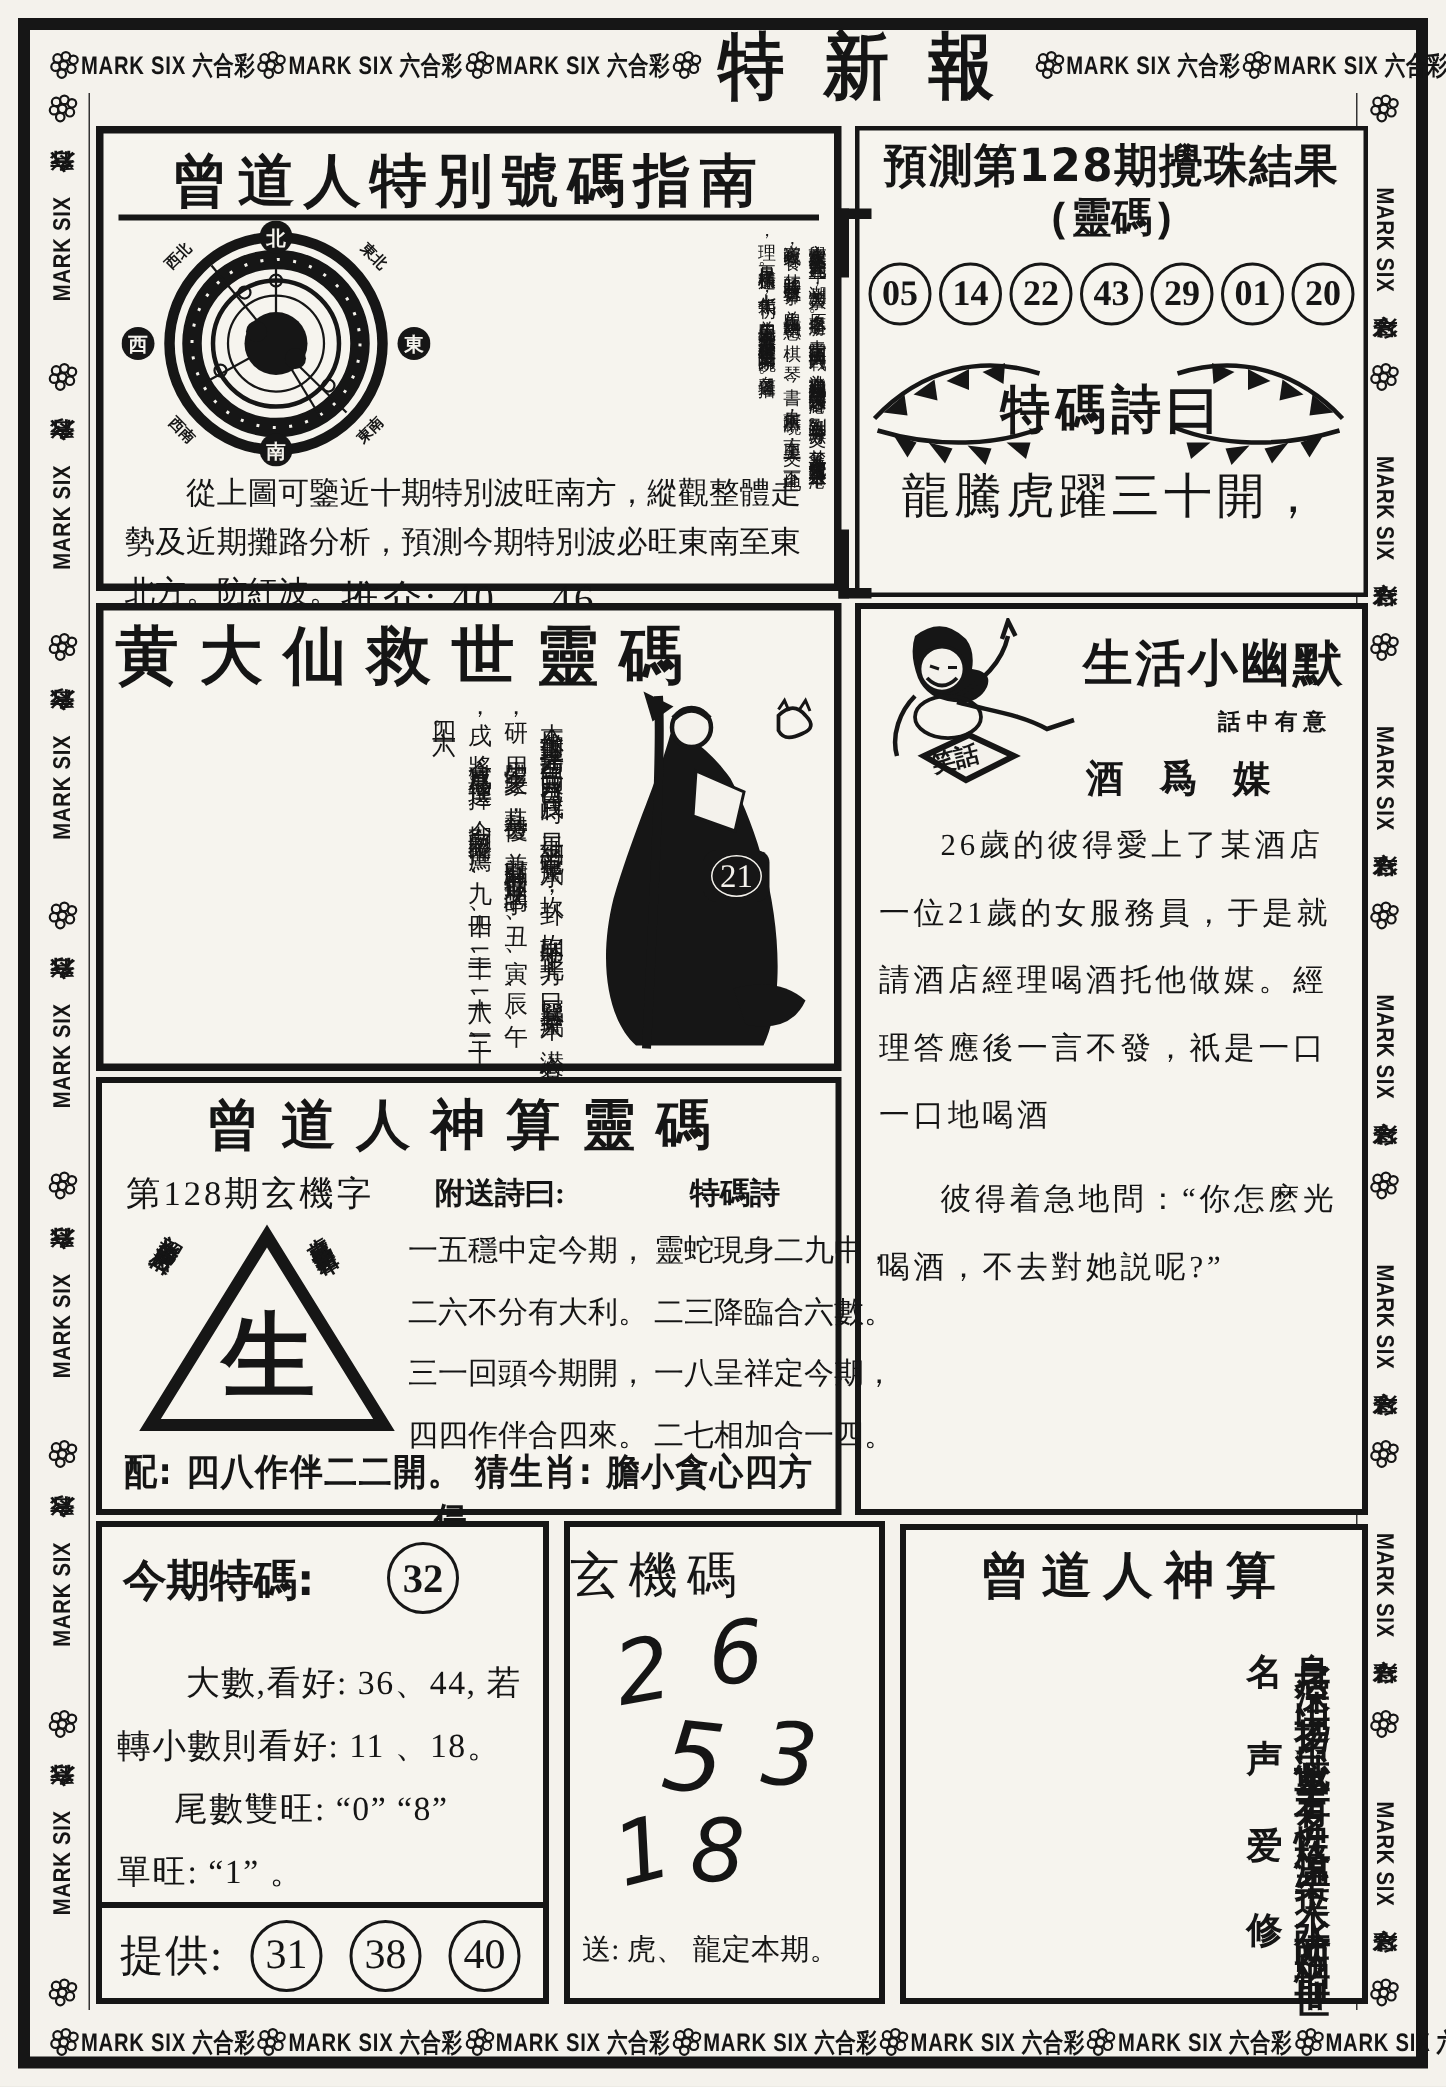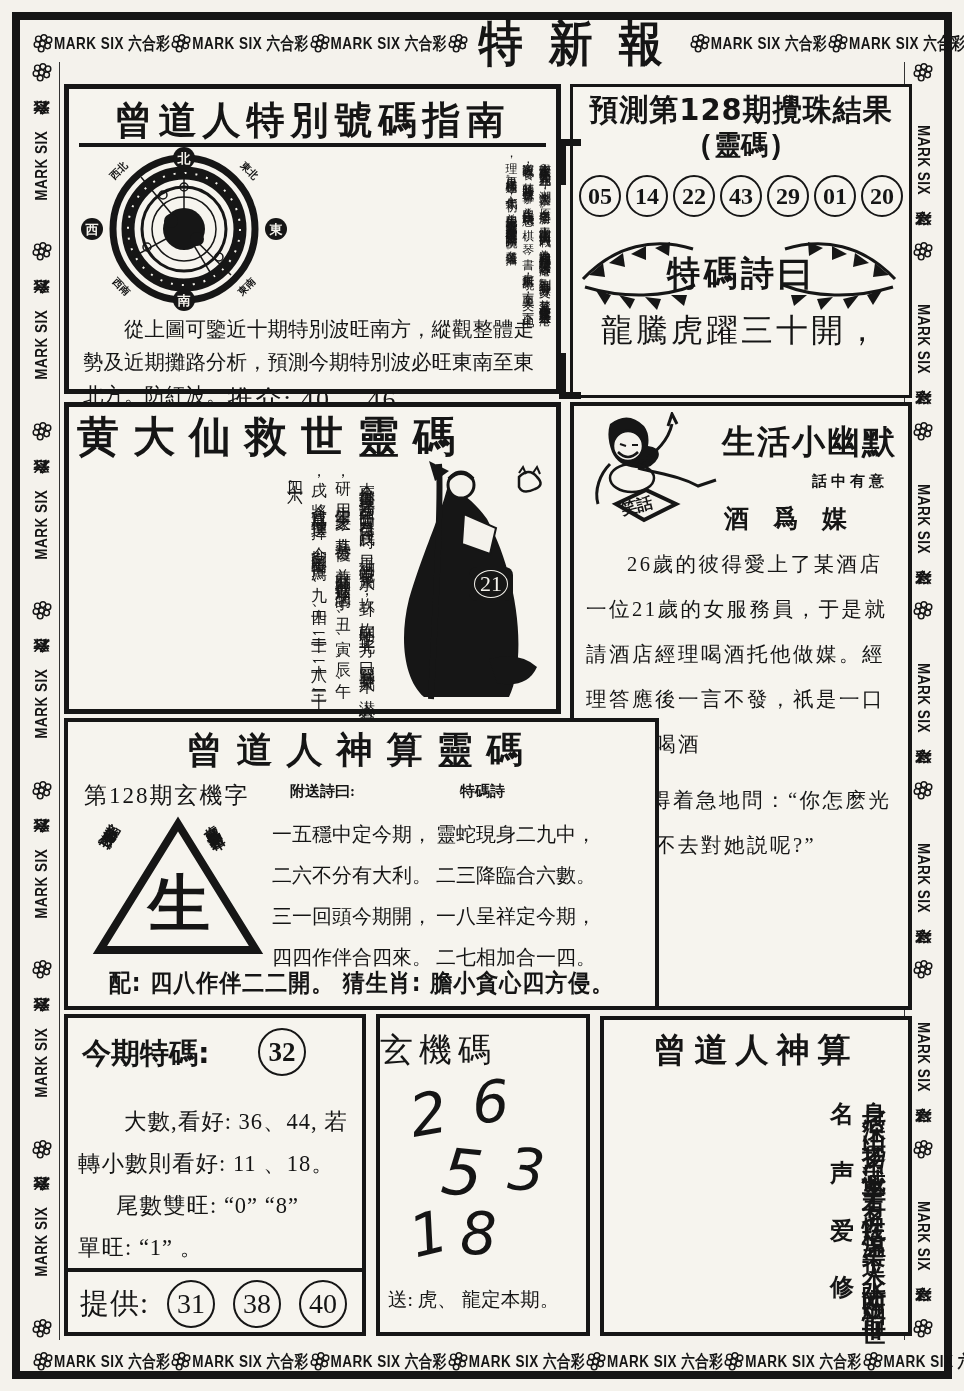--- a/index.html
+++ b/index.html
@@ -69,21 +69,21 @@
   .humor-title { left:148px; top:14px; font-size:33px; letter-spacing:2px; }
   .humor-sub { left:0px; right:20px; top:66px; text-align:right; font-size:15px; font-weight:bold;
     letter-spacing:4px; }
   .joke-title { left:150px; top:96px; font-size:25px; letter-spacing:24px; }
   .joke-p { left:12px; right:10px; font-size:20.5px; line-height:45px; letter-spacing:2.5px;
     text-indent:2em; }
   
   .lingma-title { left:0; right:0; top:4px; text-align:center; font-size:36px; font-weight:bold;
     letter-spacing:14px; }
   .issue-label { left:16px; top:58px; font-size:23px; letter-spacing:2px; }
-  .verse-h { font-size:15px; font-weight:bold; }
+  .verse-h { font-size:20px; font-weight:bold; }
   .verse { font-size:20px; line-height:41px; white-space:nowrap; }
   .lingma-footer { left:0; right:0; top:246px; text-align:center; font-size:22px;
     letter-spacing:1px; transform:scaleY(1.1); }
   .tri-side { position:absolute; font-size:15px; font-weight:bold; letter-spacing:2px; }
   
   .sp-label { left:14px; top:16px; font-size:29px; font-weight:900;
     font-family:"DejaVu Sans",sans-serif; }
   .sp-circle { width:48px; height:48px; font-size:27px; font-weight:bold; position:absolute;
     left:190px; top:10px; }
   .sp-line { font-size:22.5px; letter-spacing:1px; white-space:nowrap; }
@@ -544,21 +544,21 @@
       <polygon points="36,92 66,78 96,92 64,108" fill="#f4f2ec" stroke="#161616" stroke-width="4"></polygon>
       <text x="58" y="99" font-size="16" font-weight="bold" fill="#161616" text-anchor="middle" transform="rotate(-14 58 99)" font-family="Liberation Serif,serif">笑話</text>
     </svg>
     <div class="abs humor-title heavy">生活小幽默</div>
     <div class="abs humor-sub">話中有意</div>
     <div class="abs joke-title heavy">酒爲媒</div>
     <div class="abs joke-p" style="top:136px;">26歲的彼得愛上了某酒店一位21歲的女服務員，于是就請酒店經理喝酒托他做媒。經理答應後一言不發，祇是一口一口地喝酒</div>
     <div class="abs joke-p" style="top:372px;">彼得着急地問：“你怎麽光喝酒，不去對她説呢?”</div>
   </div>
 
-  <div class="box" style="left:64px; top:718px; width:595px; height:292px; border-width:4px;padding-left:43px;">
+  <div class="box" style="left:64px; top:718px; width:497px; height:292px; border-width:4px;padding-left:43px;">
     <div class="abs lingma-title">曾道人神算靈碼</div>
     <div class="abs issue-label">第128期玄機字</div>
     <div class="abs" style="left:18px; top:88px; width:180px; height:150px;">
       <svg width="180" height="150" viewBox="0 0 180 150" style="position:absolute; left:0; top:0;">
         <polygon points="92,14 14,140 170,140" fill="none" stroke="#161616" stroke-width="8"></polygon>
       </svg>
       <div class="abs" style="left:62px; top:52px; font-size:62px; font-weight:bold;">生</div>
       <div class="tri-side vtext" style="left:28px; top:0px; transform:rotate(31deg); transform-origin:top left;">韶光去日思來日</div>
       <div class="tri-side vtext" style="left:104px; top:2px; transform:rotate(-31deg); transform-origin:top right;">歲事新年勝舊年</div>
     </div>

